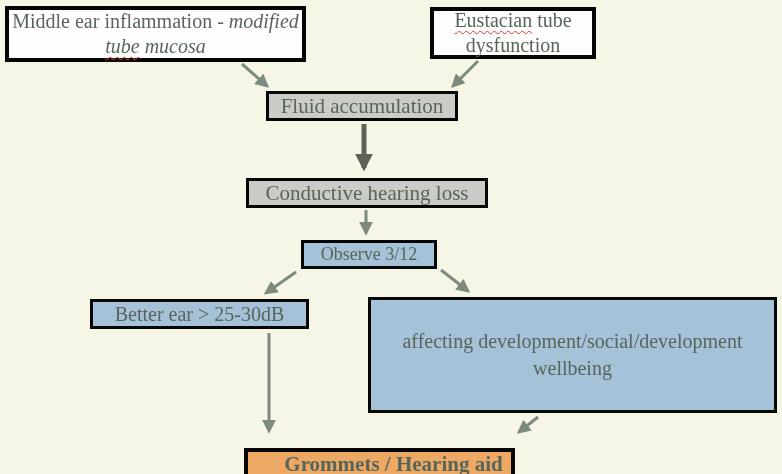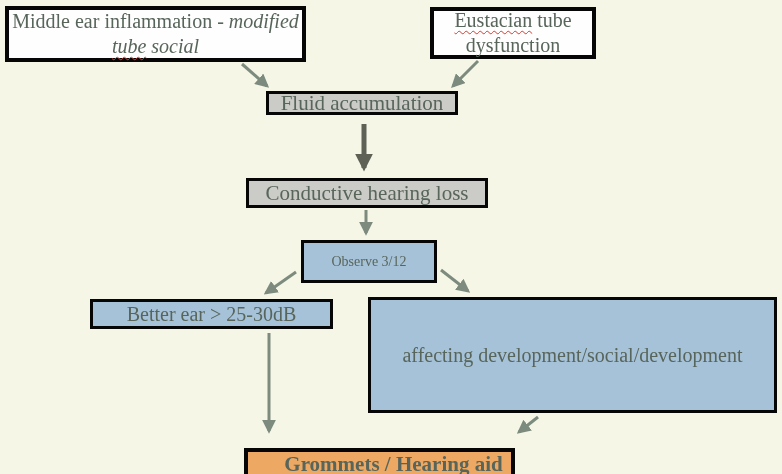--- a/index.html
+++ b/index.html
@@ -39,33 +39,33 @@
   }
   #node-middle-ear{
     left:5px; top:6px; width:301px; height:56px;
     border-width:4px; background:#fefefe; font-size:20px;
   }
   #node-eustacian{
     left:430px; top:7px; width:166px; height:52px;
     border-width:4px; background:#fefefe; font-size:20px;
   }
   #node-fluid{
-    left:266px; top:91px; width:192px; height:24px;
+    left:266px; top:91px; width:192px; height:30px;
     background:#cbccc8; font-size:21px; white-space:nowrap;justify-content:center;
   }
   #node-conductive{
     left:246px; top:178px; width:242px; height:30px;
     background:#cbccc8; font-size:21px; white-space:nowrap;align-items:center;
   }
   #node-observe{
-    left:301px; top:240px; width:136px; height:43px;
-    background:#a6c2d8; font-size:14px; white-space:nowrap;
+    left:301px; top:240px; width:136px; height:29px;
+    background:#a6c2d8; font-size:18px; white-space:nowrap;
   }
   #node-better-left{
-    left:90px; top:299px; width:243px; height:30px;
+    left:90px; top:299px; width:219px; height:30px;
     background:#a6c2d8; font-size:20px; white-space:nowrap;
   }
   #node-better-right{
     left:368px; top:297px; width:409px; height:116px;
     background:#a6c2d8; font-size:20px; line-height:27px;
   }
   #node-grommets{
     left:244px; top:448px; width:271px; height:33px;
     border-width:4px; background:#eda963;
     font-size:21px; font-weight:bold; white-space:nowrap;padding-left:28px;
@@ -90,21 +90,21 @@
     <line x1="364" y1="124" x2="364" y2="168" stroke="#5d6156" stroke-width="5" marker-end="url(#ahd)"></line>
     <line x1="366" y1="210" x2="366" y2="233" stroke="#7c8b7e" stroke-width="3" marker-end="url(#ah)"></line>
     <line x1="296" y1="272" x2="266" y2="293" stroke="#7c8b7e" stroke-width="3" marker-end="url(#ah)"></line>
     <line x1="441" y1="270" x2="468" y2="291" stroke="#7c8b7e" stroke-width="3" marker-end="url(#ah)"></line>
     <line x1="269" y1="333" x2="269" y2="431" stroke="#7c8b7e" stroke-width="3" marker-end="url(#ah)"></line>
     <line x1="538" y1="417" x2="519" y2="432" stroke="#7c8b7e" stroke-width="3" marker-end="url(#ah)"></line>
   </svg>
 
   <div class="node" id="node-middle-ear">
     <div><span>Middle ear inflammation - </span><span class="it">modified</span></div>
-    <div class="it"><span class="sp">tube</span><span> social</span></div>
+    <div class="it"><span class="sp">tube</span><span> mucosa</span></div>
   </div>
 
   <div class="node" id="node-eustacian">
     <div><span class="sp">Eustacian</span><span> tube</span></div>
     <div>dysfunction</div>
   </div>
 
   <div class="node" id="node-fluid">
     <div>Fluid accumulation</div>
   </div>
@@ -116,19 +116,20 @@
   <div class="node" id="node-observe">
     <div>Observe 3/12</div>
   </div>
 
   <div class="node" id="node-better-left">
     <div>Better ear &gt; 25-30dB</div>
   </div>
 
   <div class="node" id="node-better-right">
     <div>affecting development/social/development</div>
+    <div>wellbeing</div>
   </div>
 
   <div class="node" id="node-grommets">
     <div>Grommets / Hearing aid</div>
   </div>
 
 </div>
 
 </body></html>

